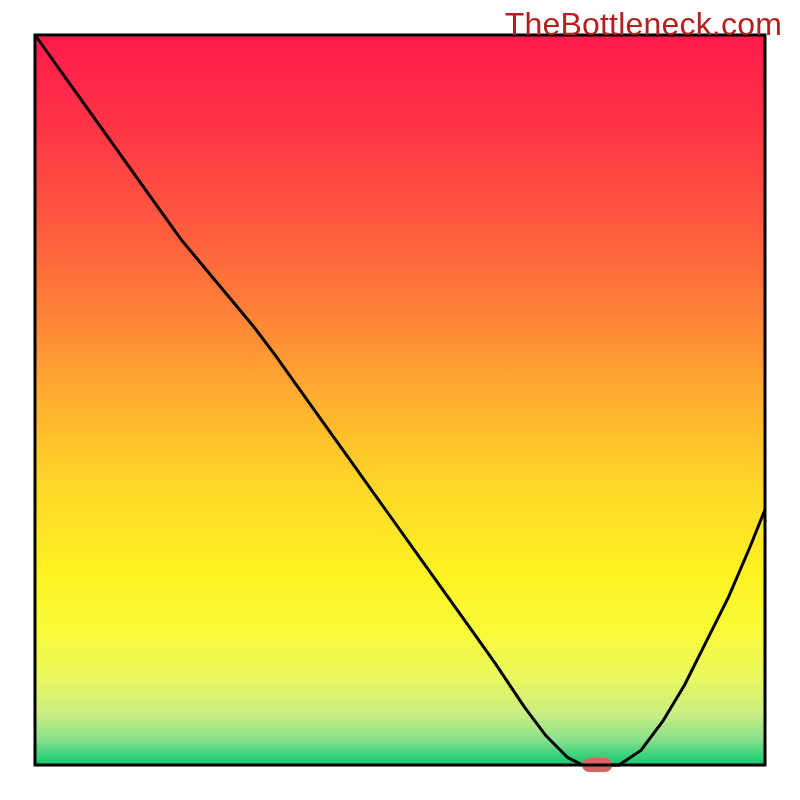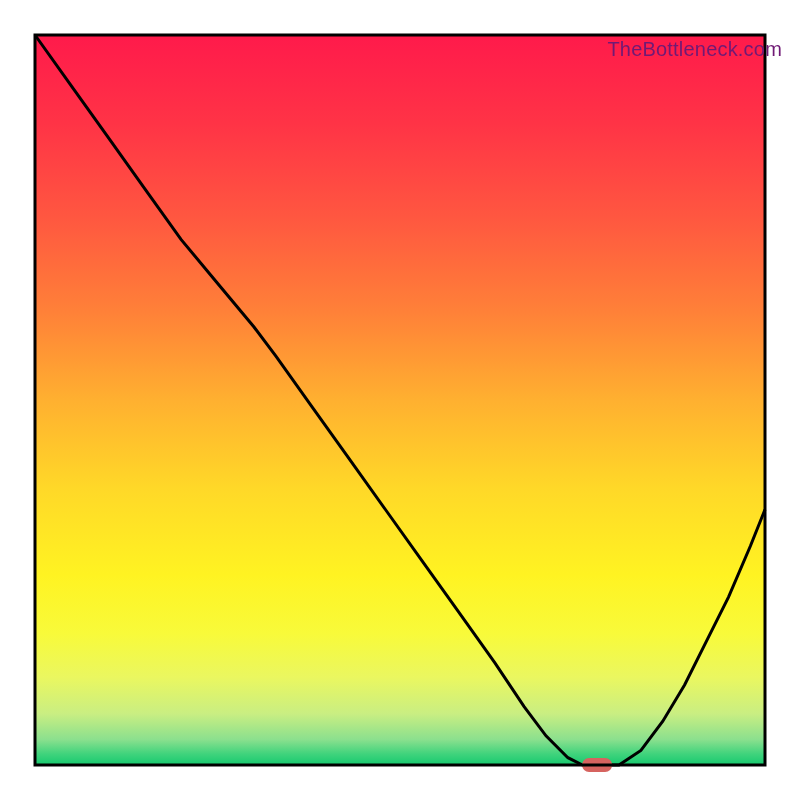--- a/index.html
+++ b/index.html
@@ -13,24 +13,23 @@
     height: 800px;
   }
   svg {
     display: block;
   }
   .watermark {
     position: absolute;
     top: 6px;
     right: 18px;
     font-family: Arial, Helvetica, sans-serif;
-    font-size: 20px;
-    color: #701a75;
+    font-size: 32px;
+    color: #b91c1c;
     letter-spacing: 0.2px;
-    margin-top: 32px;
   }
 </style>
 </head>
 <body>
 
 <div class="chart-container">
   <svg width="800" height="800" viewBox="0 0 800 800">
     <defs>
       <linearGradient id="bg-grad" x1="0" y1="0" x2="0" y2="1">
           <stop offset="0%" stop-color="#ff1a4b"></stop>

